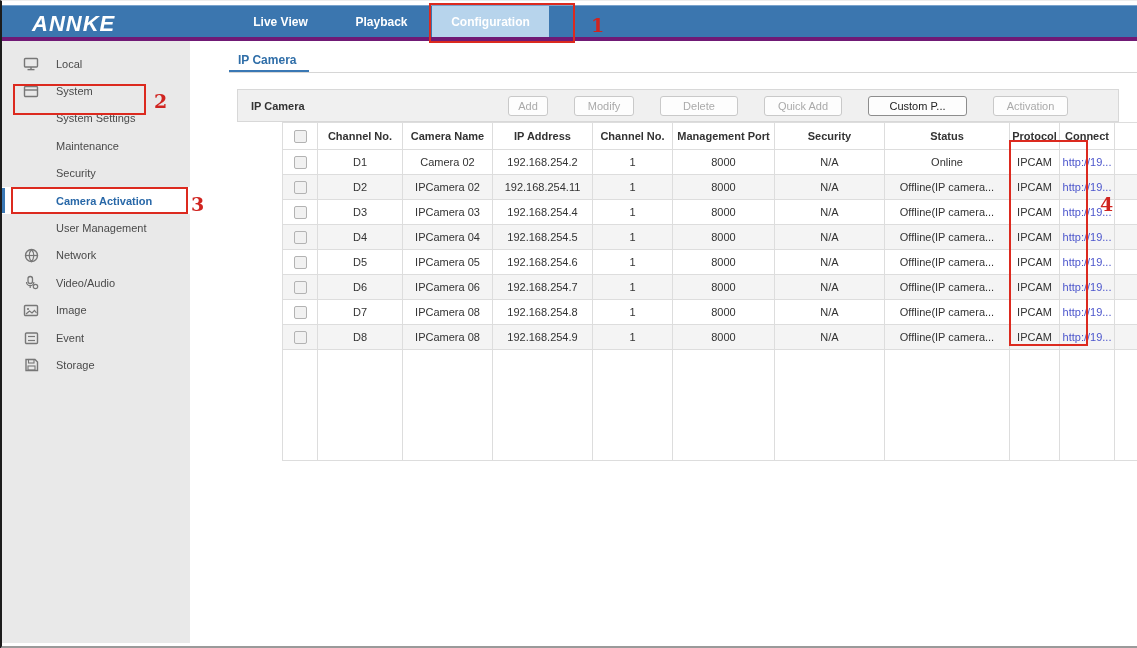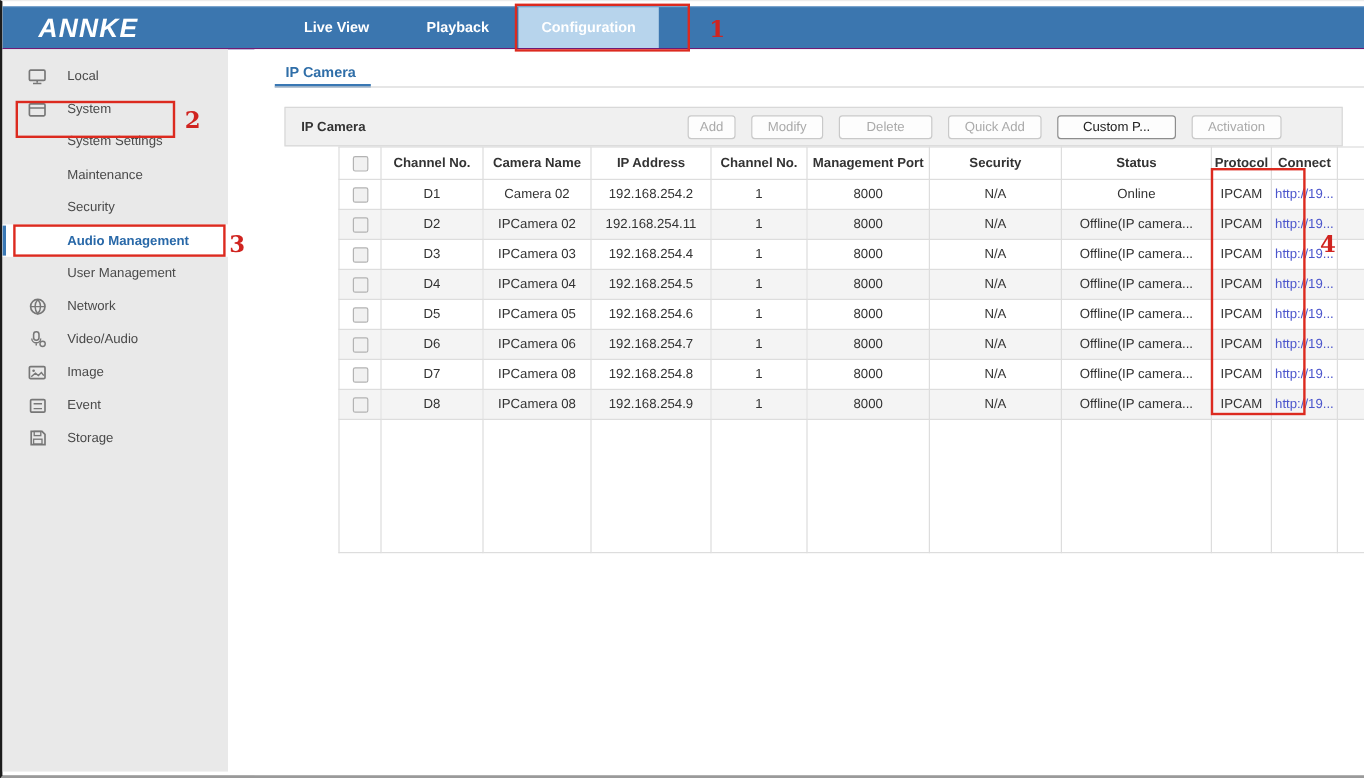--- a/index.html
+++ b/index.html
@@ -1,21 +1,21 @@
 <!DOCTYPE html>
 <html><head>
 <meta charset="utf-8">
 <style>
   html,body{margin:0;padding:0;background:#fff;}
   .screen{position:relative;width:1135px;height:645px;overflow:hidden;
     font-family:"Liberation Sans",sans-serif;background:#fff;
     border-left:2px solid #1c1c1c;border-bottom:3px solid #9a9a9a;border-right:1px solid #c9c9c9;border-top:1px solid #ececec;}
   
   .nav{position:absolute;left:0;top:4px;width:100%;height:36px;background:#3b76af;
-    border-top:1px solid #7aa3cc;border-bottom:1px solid #701a75;box-sizing:border-box;}
+    border-top:1px solid #7aa3cc;border-bottom:4px solid #701a75;box-sizing:border-box;}
   .logo{position:absolute;left:30px;top:5px;color:#fff;font-size:22px;font-weight:bold;
     font-style:italic;letter-spacing:1px;}
   .tabs{position:absolute;left:228px;top:0;height:100%;display:flex;}
   .tab{height:100%;display:flex;align-items:center;justify-content:center;
     color:#fff;font-size:12px;font-weight:bold;cursor:default;}
   .tab.t0{width:101px;}
   .tab.t1{width:101px;}
   .tab.t2{width:117px;}
   .tab.active{background:#b7d4ec;}
   
@@ -29,21 +29,21 @@
   .side-item.active::before{content:"";position:absolute;left:0;top:1px;bottom:1px;width:3px;background:#3a78b4;}
   
   .content{position:absolute;left:210px;top:40px;right:0;bottom:0;background:#fff;}
   .page-tab{position:absolute;left:26px;top:12px;font-size:12px;font-weight:bold;color:#2f6ea8;}
   .page-tab-underline{position:absolute;left:17px;top:29px;width:80px;height:3px;background:#3a78b4;}
   .page-divider{position:absolute;left:17px;right:0;top:31px;height:1px;background:#d6d6d6;}
   .panel{position:absolute;left:25px;top:48px;width:882px;}
   .panel-head{position:relative;height:33px;background:#f0f0f0;border:1px solid #d8d8d8;
     box-sizing:border-box;display:flex;align-items:center;}
   .panel-title{position:absolute;left:13px;font-size:11px;font-weight:bold;color:#333;}
-  .btn-row{position:absolute;right:50px;display:flex;gap:13px;}
+  .btn-row{position:absolute;right:50px;display:flex;gap:26px;}
   .btn{height:20px;background:#fdfdfd;border:1px solid #c9c9c9;border-radius:3px;
     font-family:"Liberation Sans",sans-serif;font-size:11px;color:#aaa;display:flex;align-items:center;justify-content:center;padding:0 2px;box-sizing:border-box;}
   .btn.enabled{color:#222;border-color:#8d8d8d;}
   .b-add{width:40px}.b-modify{width:60px}.b-delete{width:78px}.b-quickadd{width:78px}.b-custom{width:99px}.b-activation{width:75px}
   
   table.cam{border-collapse:collapse;width:855px;table-layout:fixed;
     border:1px solid #c5c5c5;font-size:11px;color:#333;margin-left:45px;}
   table.cam th,table.cam td{border:1px solid #ddd;text-align:center;padding:0;overflow:hidden;
     white-space:nowrap;text-overflow:ellipsis;}
   table.cam th{height:26px;font-weight:bold;color:#333;background:#fff;}
@@ -104,21 +104,21 @@
     <div class="side-item">
       <span class="lbl">System Settings</span>
     </div>
     <div class="side-item">
       <span class="lbl">Maintenance</span>
     </div>
     <div class="side-item">
       <span class="lbl">Security</span>
     </div>
     <div class="side-item active">
-      <span class="lbl">Audio Management</span>
+      <span class="lbl">Camera Activation</span>
     </div>
     <div class="side-item">
       <span class="lbl">User Management</span>
     </div>
     <div class="side-item">
       <span class="ic">
         <svg width="15" height="15" viewBox="0 0 15 15">
             <circle cx="7.5" cy="7.5" r="6" fill="none" stroke="#777" stroke-width="1.4"></circle>
             <path d="M7.5 1.5 a 9 9 0 0 0 0 12 a 9 9 0 0 0 0 -12" fill="none" stroke="#777" stroke-width="1.2"></path>
             <line x1="1.5" y1="7.5" x2="13.5" y2="7.5" stroke="#777" stroke-width="1.2"></line>

